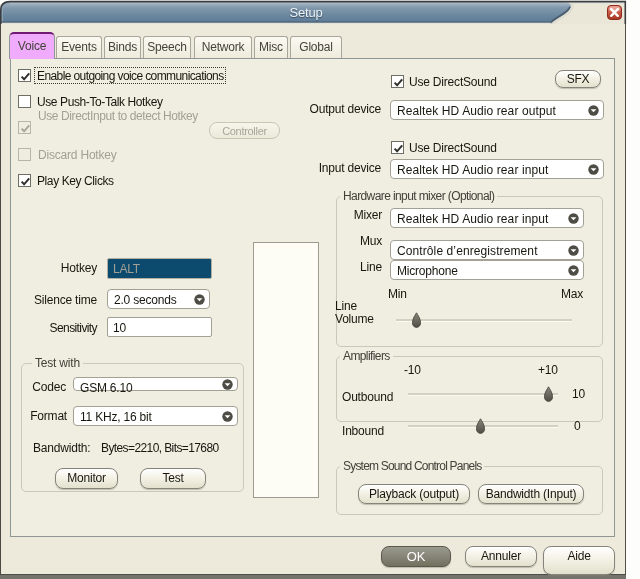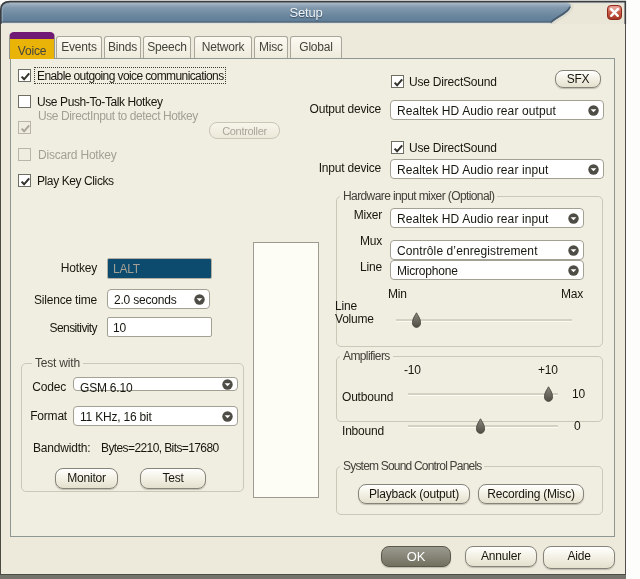--- a/index.html
+++ b/index.html
@@ -22,21 +22,21 @@
 .field.d{background:#0c4a6e;border-color:#b2afa2}
 .btn{position:absolute;border:1px solid #85837a;border-radius:8px;background:linear-gradient(#ffffff,#f4f2e6 45%,#e3e0cd);text-align:center;color:#17170f;box-shadow:0 1px 1px rgba(130,128,110,.45)}
 .btn.d{border-color:#c9c6b6;background:linear-gradient(#f7f5ea,#ece9da);color:#a8a699;box-shadow:none}
 .btn .c{position:absolute;left:0;right:0;top:2px}
 .grp{position:absolute;border:1px solid #cbc8b8;border-radius:5px}
 .grp .gl{position:absolute;top:-7px;background:#f0eee1;padding:0 3px;white-space:nowrap;color:#42413a;line-height:13px}
 .track{position:absolute;height:2px;background:#d4d1c2;box-shadow:0 1px 0 #fbfaf3}
 .thumb{position:absolute}
 #page{position:absolute;left:10px;top:58px;width:605px;height:479px;background:#f0eee1;border:1px solid #8f9795}
 .tab{position:absolute;border:1px solid #a8a59a;border-bottom:none;border-radius:3px 3px 0 0;background:linear-gradient(#fbf9f1,#eeebdc);text-align:center;color:#44443c;font-size:12px}
-#tabVoice{border:1px solid #8f9795;border-bottom:none;border-top:7px solid #701a75;border-radius:5px 5px 0 0;background:#eab308;z-index:3}
+#tabVoice{border:1px solid #8f9795;border-bottom:none;border-top:2px solid #701a75;border-radius:5px 5px 0 0;background:#f0abfc;z-index:3}
 .focus{position:absolute;border:1px dotted #3b3a33}
 .n4{letter-spacing:-0.4px}.n6{letter-spacing:-0.6px}.n8{letter-spacing:-0.8px}.p1{letter-spacing:0.1px}
 </style></head>
 <body>
 <div id="win">
 <div id="lb"></div>
     <div id="rb"></div>
     <div id="bb"></div>
 
 <svg width="628" height="24" style="position:absolute;left:0;top:0" xmlns="http://www.w3.org/2000/svg">
@@ -249,25 +249,25 @@
     </svg>
 <div class="lbl" style="left:574px;top:420px">0</div>
 
 <div class="grp" style="left:336px;top:466px;width:267px;height:49px">
       <span class="gl n8" style="left:3px">System Sound Control Panels</span>
     </div>
 <div class="btn" style="left:358px;top:484px;width:112px;height:20px">
       <span class="c">Playback (output)</span>
     </div>
 <div class="btn" style="left:478px;top:484px;width:106px;height:20px">
-      <span class="c">Recording (Misc)</span>
+      <span class="c">Bandwidth (Input)</span>
     </div>
 
 <div class="btn" style="left:381px;top:546px;width:70px;height:21px;background:linear-gradient(#9b9a8f,#72705f);border-color:#5a584c;color:#fff;font-size:13px">
       <span class="c" style="top:2px">OK</span>
     </div>
 <div class="btn" style="left:465px;top:546px;width:72px;height:21px">
       <span class="c">Annuler</span>
     </div>
-<div class="btn" style="left:543px;top:546px;width:72px;height:23px">
+<div class="btn" style="left:543px;top:546px;width:72px;height:29px">
       <span class="c">Aide</span>
     </div>
 </div>
 
 </body></html>

